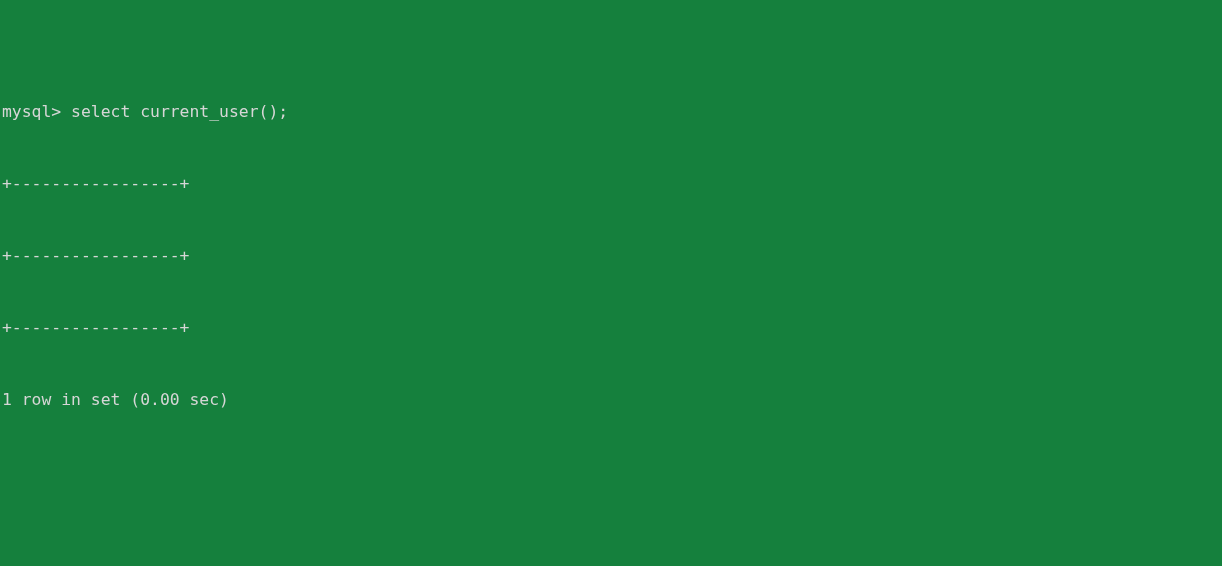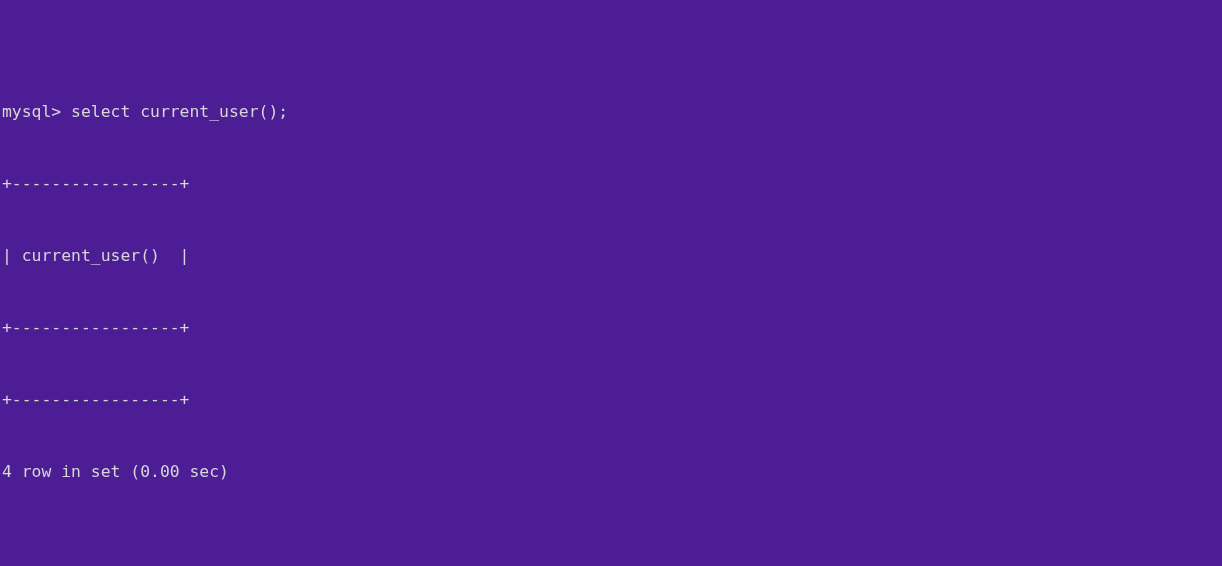--- a/index.html
+++ b/index.html
@@ -11,21 +11,21 @@
   body {
     width: 1222px;
     height: 566px;
     overflow: hidden;
     font-family: "DejaVu Sans Mono", "Liberation Mono", monospace;
   }
   #terminal {
     position: relative;
     width: 1222px;
     height: 566px;
-    background: #4c1d95;
+    background: #15803d;
     color: #d6d6d6;
     font-family: "DejaVu Sans Mono", "Liberation Mono", monospace;
     font-size: 16.4px;
     line-height: 24px;
     letter-spacing: 0px;
     padding: 4px 0 0 2px;
     box-sizing: border-box;
     white-space: pre;
     -webkit-font-smoothing: antialiased;
   }
@@ -37,24 +37,23 @@
   }
 </style>
 </head>
 <body>
 
 <div id="terminal">
 
   
   <div class="line">mysql&gt; select current_user();</div>
   <div class="line">+-----------------+</div>
-  <div class="line">| current_user()  |</div>
   <div class="line">+-----------------+</div>
   <div class="line">+-----------------+</div>
-  <div class="line">4 row in set (0.00 sec)</div>
+  <div class="line">1 row in set (0.00 sec)</div>
   
 
   
   
   
   
   
   
   
   

